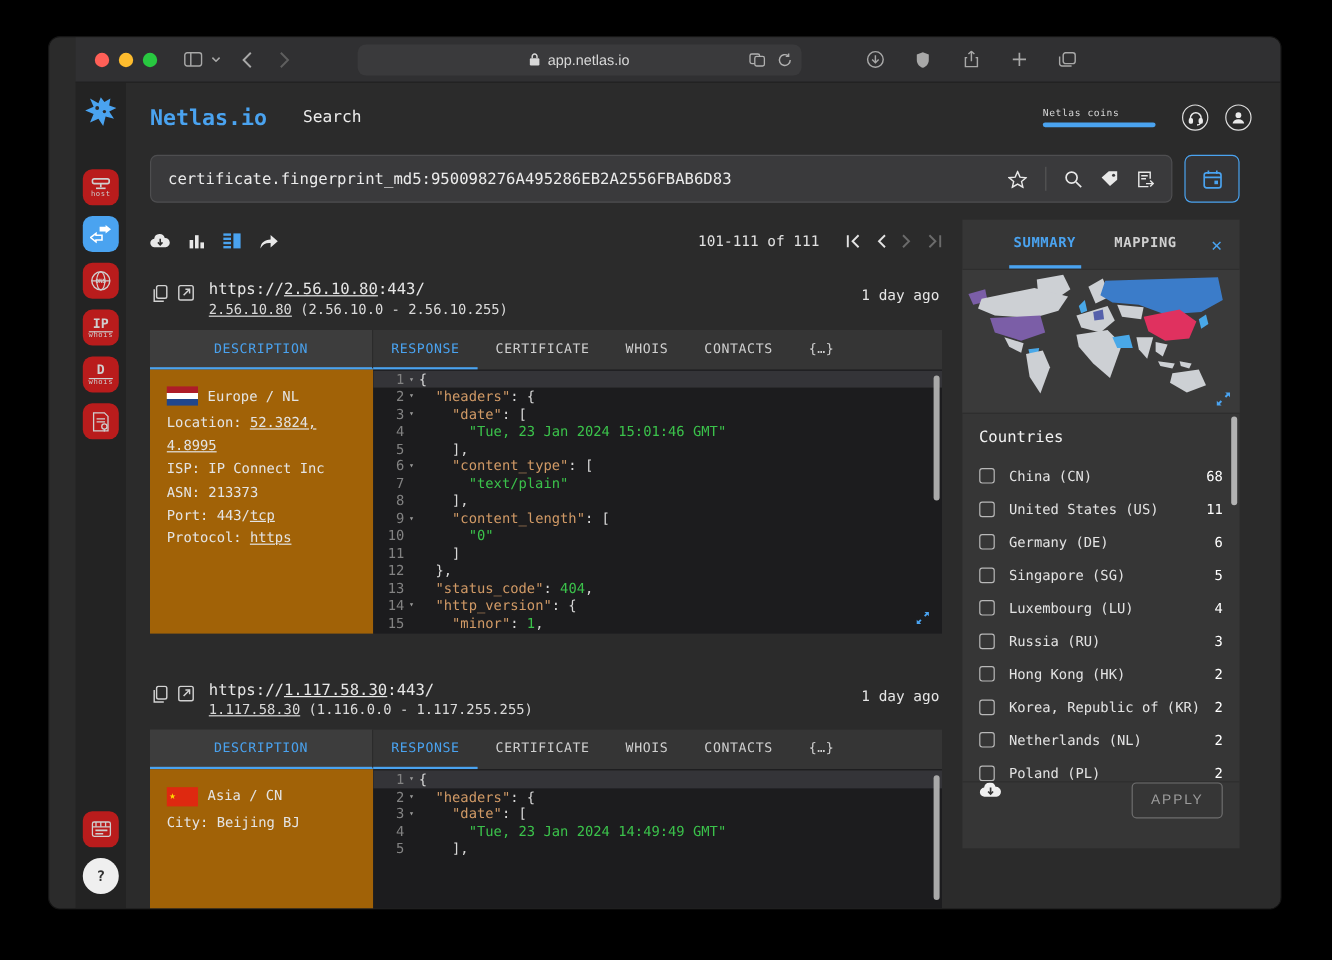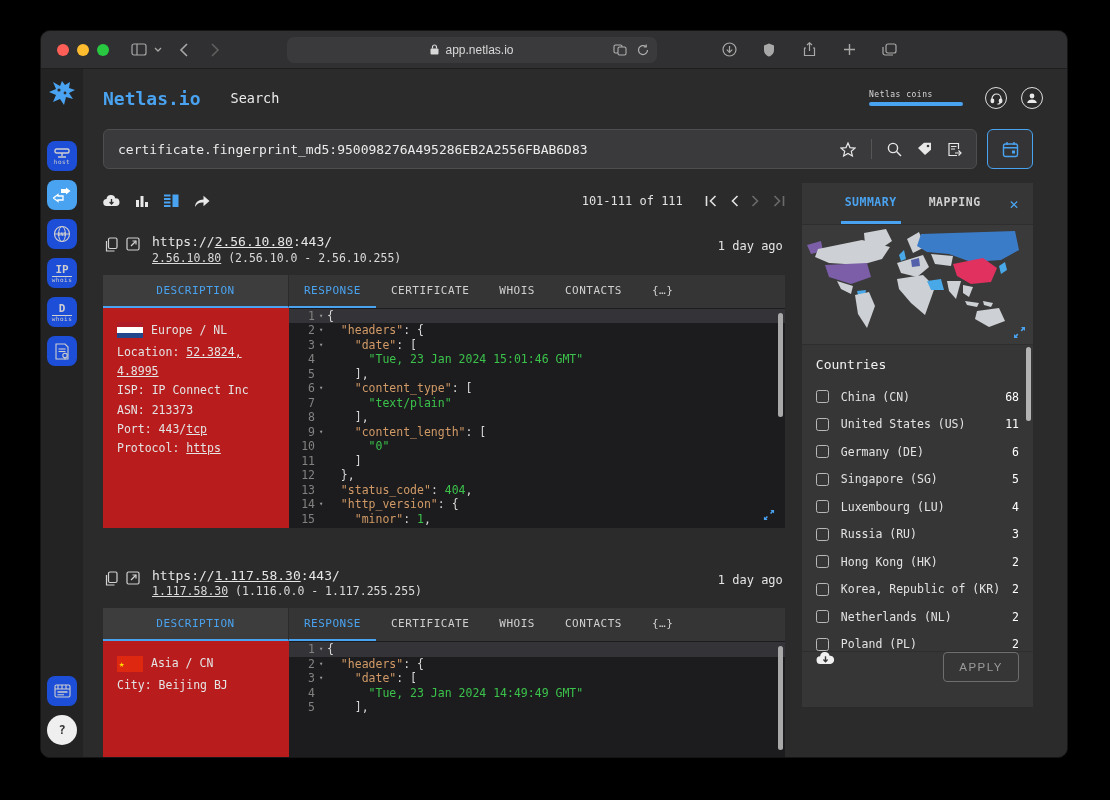--- a/index.html
+++ b/index.html
@@ -2,41 +2,41 @@
 <html><head>
 <meta charset="utf-8">
 <style>
   * { margin:0; padding:0; box-sizing:border-box; }
   html,body { width:1110px; height:800px; background:#000; overflow:hidden;
     font-family:"DejaVu Sans Mono", monospace; }
   svg { display:block; }
 
   .window { position:absolute; left:40px; top:30px; width:1028px; height:728px;
     background:#2b2b2b; border-radius:10px; overflow:hidden; display:flex;
-    flex-direction:column; border:1px solid #151515; box-shadow:0 18px 60px rgba(0,0,0,.7); }
+    flex-direction:column; border:1px solid #151515; box-shadow:0 18px 60px rgba(0,0,0,.7);padding-left:22px; }
 
   
   .browser-bar { flex:0 0 38px; background:#303032; border-bottom:1px solid #1e1e1e;
     display:flex; align-items:center; padding:0 16px; gap:8px; color:#b9b9b9; }
   .lights { display:flex; gap:8px; margin-right:10px; }
   .light { width:12px; height:12px; border-radius:50%; }
   .light.red{background:#ff5f57;} .light.yellow{background:#febc2e;} .light.green{background:#28c840;}
   .chrome-ic { display:flex; align-items:center; justify-content:center; width:24px; height:24px; color:#a8a8a8; }
   .chrome-ic.dim { color:#5f5f5f; }
   .url-bar { width:370px; height:26px; margin:0 auto; background:#3a3a3c; border-radius:7px;
     display:flex; align-items:center; justify-content:center; gap:6px; color:#d8d8d8;
     font-family:"Liberation Sans", sans-serif; font-size:12px; position:relative; }
   .url-bar .side { position:absolute; right:8px; display:flex; gap:10px; color:#b0b0b0; }
   .chrome-right { display:flex; gap:16px; align-items:center; margin-right:150px; }
 
   
   .app { flex:1; display:flex; min-height:0; }
   .side-rail { flex:0 0 42px; background:#232323; display:flex; flex-direction:column;
     align-items:center; padding:10px 0 12px; gap:9px; }
-  .rail-btn { width:30px; height:30px; border-radius:8px; background:#1d4ed8; color:#cfcfcf;
+  .rail-btn { width:30px; height:30px; border-radius:8px; background:#b91c1c; color:#cfcfcf;
     display:flex; flex-direction:column; align-items:center; justify-content:center; font-size:6px; }
   .rail-btn.active { background:#4aa3f0; color:#fff; }
   .rail-spacer { flex:1; }
   .rail-mini { font-size:6px; letter-spacing:.5px; line-height:1; margin-top:1px; color:inherit; }
 
   .main { flex:1; display:flex; flex-direction:column; min-width:0; background:#2b2b2b; }
 
   
   .app-header { flex:0 0 58px; display:flex; align-items:center; padding:0 24px 0 20px; }
   .brand { color:#4aa3f0; font-size:18px; font-weight:bold; }
@@ -78,21 +78,21 @@
   .range-line .lnk { text-decoration:underline; }
   .age { margin-left:auto; font-size:12px; color:#e5e5e5; padding-top:6px; }
 
   .card-tabs { display:flex; background:#353535; height:33px; font-size:11px; letter-spacing:.5px; }
   .desc-tab { flex:0 0 186px; background:#3d3d3d; color:#4aa3f0; display:flex; align-items:center;
     justify-content:center; border-bottom:2px solid #4aa3f0; border-right:1px solid #2b2b2b; }
   .r-tab { display:flex; align-items:center; padding:0 15px; color:#d0d0d0; border-bottom:2px solid transparent; }
   .r-tab.active { color:#4aa3f0; border-bottom-color:#4aa3f0; }
 
   .card-body { display:flex; height:220px; }
-  .desc-panel { flex:0 0 186px; background:#b91c1c; padding:13px 14px; color:#e4e4e4;
+  .desc-panel { flex:0 0 186px; background:#a16207; padding:13px 14px; color:#e4e4e4;
     font-size:11.5px; line-height:1.68; }
   .region-row { display:flex; align-items:center; gap:8px; margin-bottom:3px; }
   .flag { width:26px; height:16px; position:relative; flex:0 0 auto; }
   .flag.nl { background:linear-gradient(#AE1C28 33%, #fff 33% 66%, #21468B 66%); }
   .flag.cn { background:#de2910; color:#ffde00; font-size:9px; line-height:16px; padding-left:2px; }
   .fld .lbl { color:#e4e4e4; }
   .fld .lnk { text-decoration:underline; }
 
   .code-panel { flex:1; min-width:0; background:#1c1c1e; position:relative; overflow:hidden;
     padding-top:1px; font-size:11.5px; }

